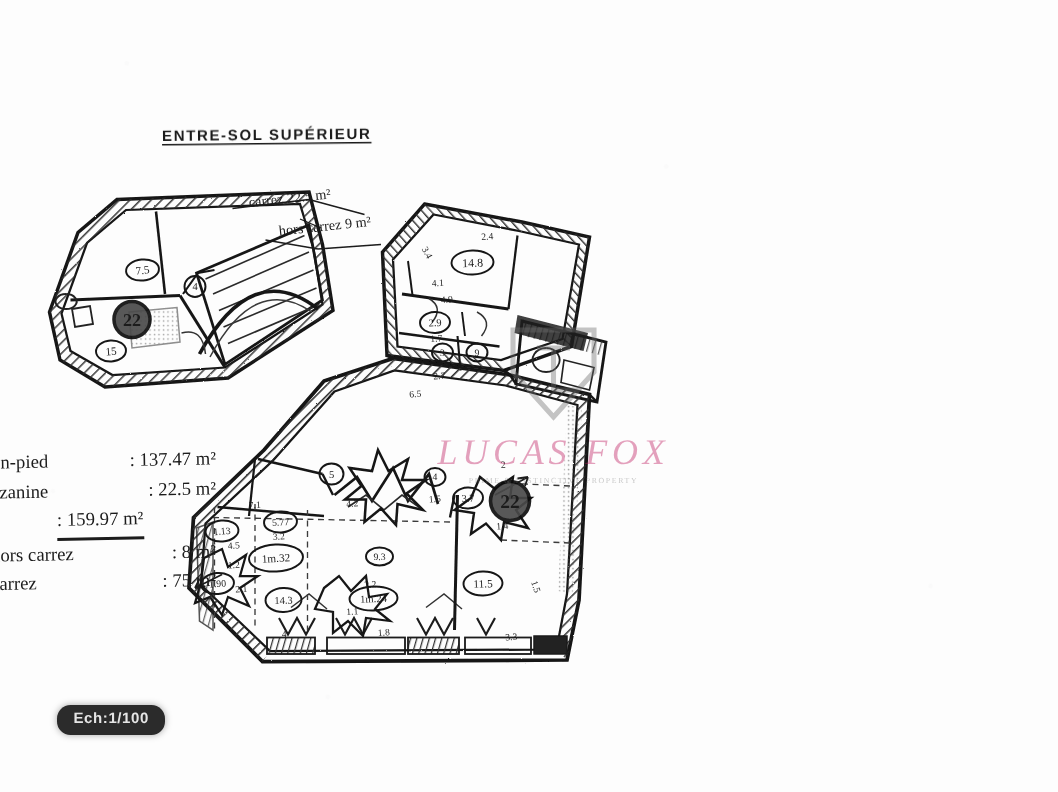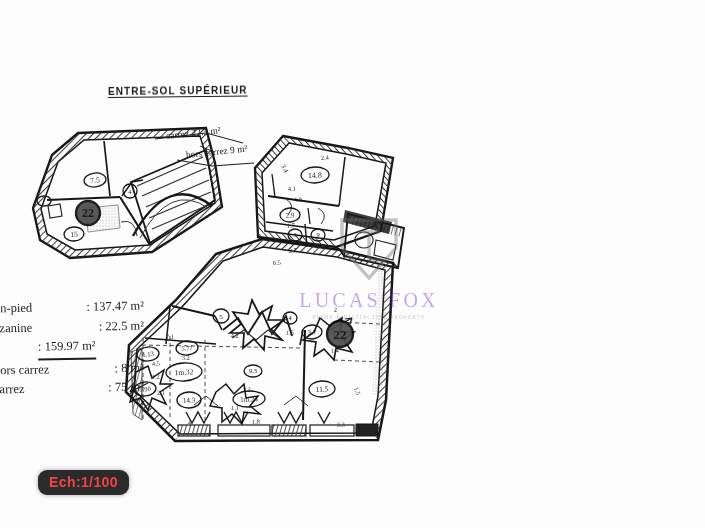--- a/index.html
+++ b/index.html
@@ -44,36 +44,36 @@
   #legend .val{margin-left:4px;}
   #legend .sum{
     margin-left:44px;border-bottom:2px double #1c1c1c;display:inline-block;
     padding-bottom:1px;
   }
 
   
   #scale-badge{
     position:absolute;left:38px;top:470px;
     padding:4px 11px 5px 11px;border-radius:9px;
-    background:#2b2b2b;color:#ef4444;
+    background:#2b2b2b;color:#e5e5e5;
     font-family:"Liberation Sans",sans-serif;
-    font-size:14px;font-weight:700;letter-spacing:.4px;
+    font-size:10px;font-weight:700;letter-spacing:.4px;
     box-shadow:0 0 5px rgba(0,0,0,.35);
     filter:blur(.12px);
   }
 
   
   #watermark{
     position:absolute;left:296px;top:212px;width:146px;height:112px;
     opacity:.40;pointer-events:none;
     display:flex;flex-direction:column;align-items:center;justify-content:flex-start;
   }
   #wm-brand{
-    font-family:"Liberation Serif",serif;font-size:20px;letter-spacing:3.2px;
-    color:#6d28d9;margin-top:3px;white-space:nowrap;
+    font-family:"Liberation Serif",serif;font-size:24px;letter-spacing:3.2px;
+    color:#be185d;margin-top:3px;white-space:nowrap;font-style:italic;
   }
   #wm-tag{
     font-family:"Liberation Serif",serif;font-size:5.2px;letter-spacing:1.1px;
     color:#7a7a7a;margin-top:2px;white-space:nowrap;
   }
 </style>
 </head>
 <body>
 
 <div id="sheet">

